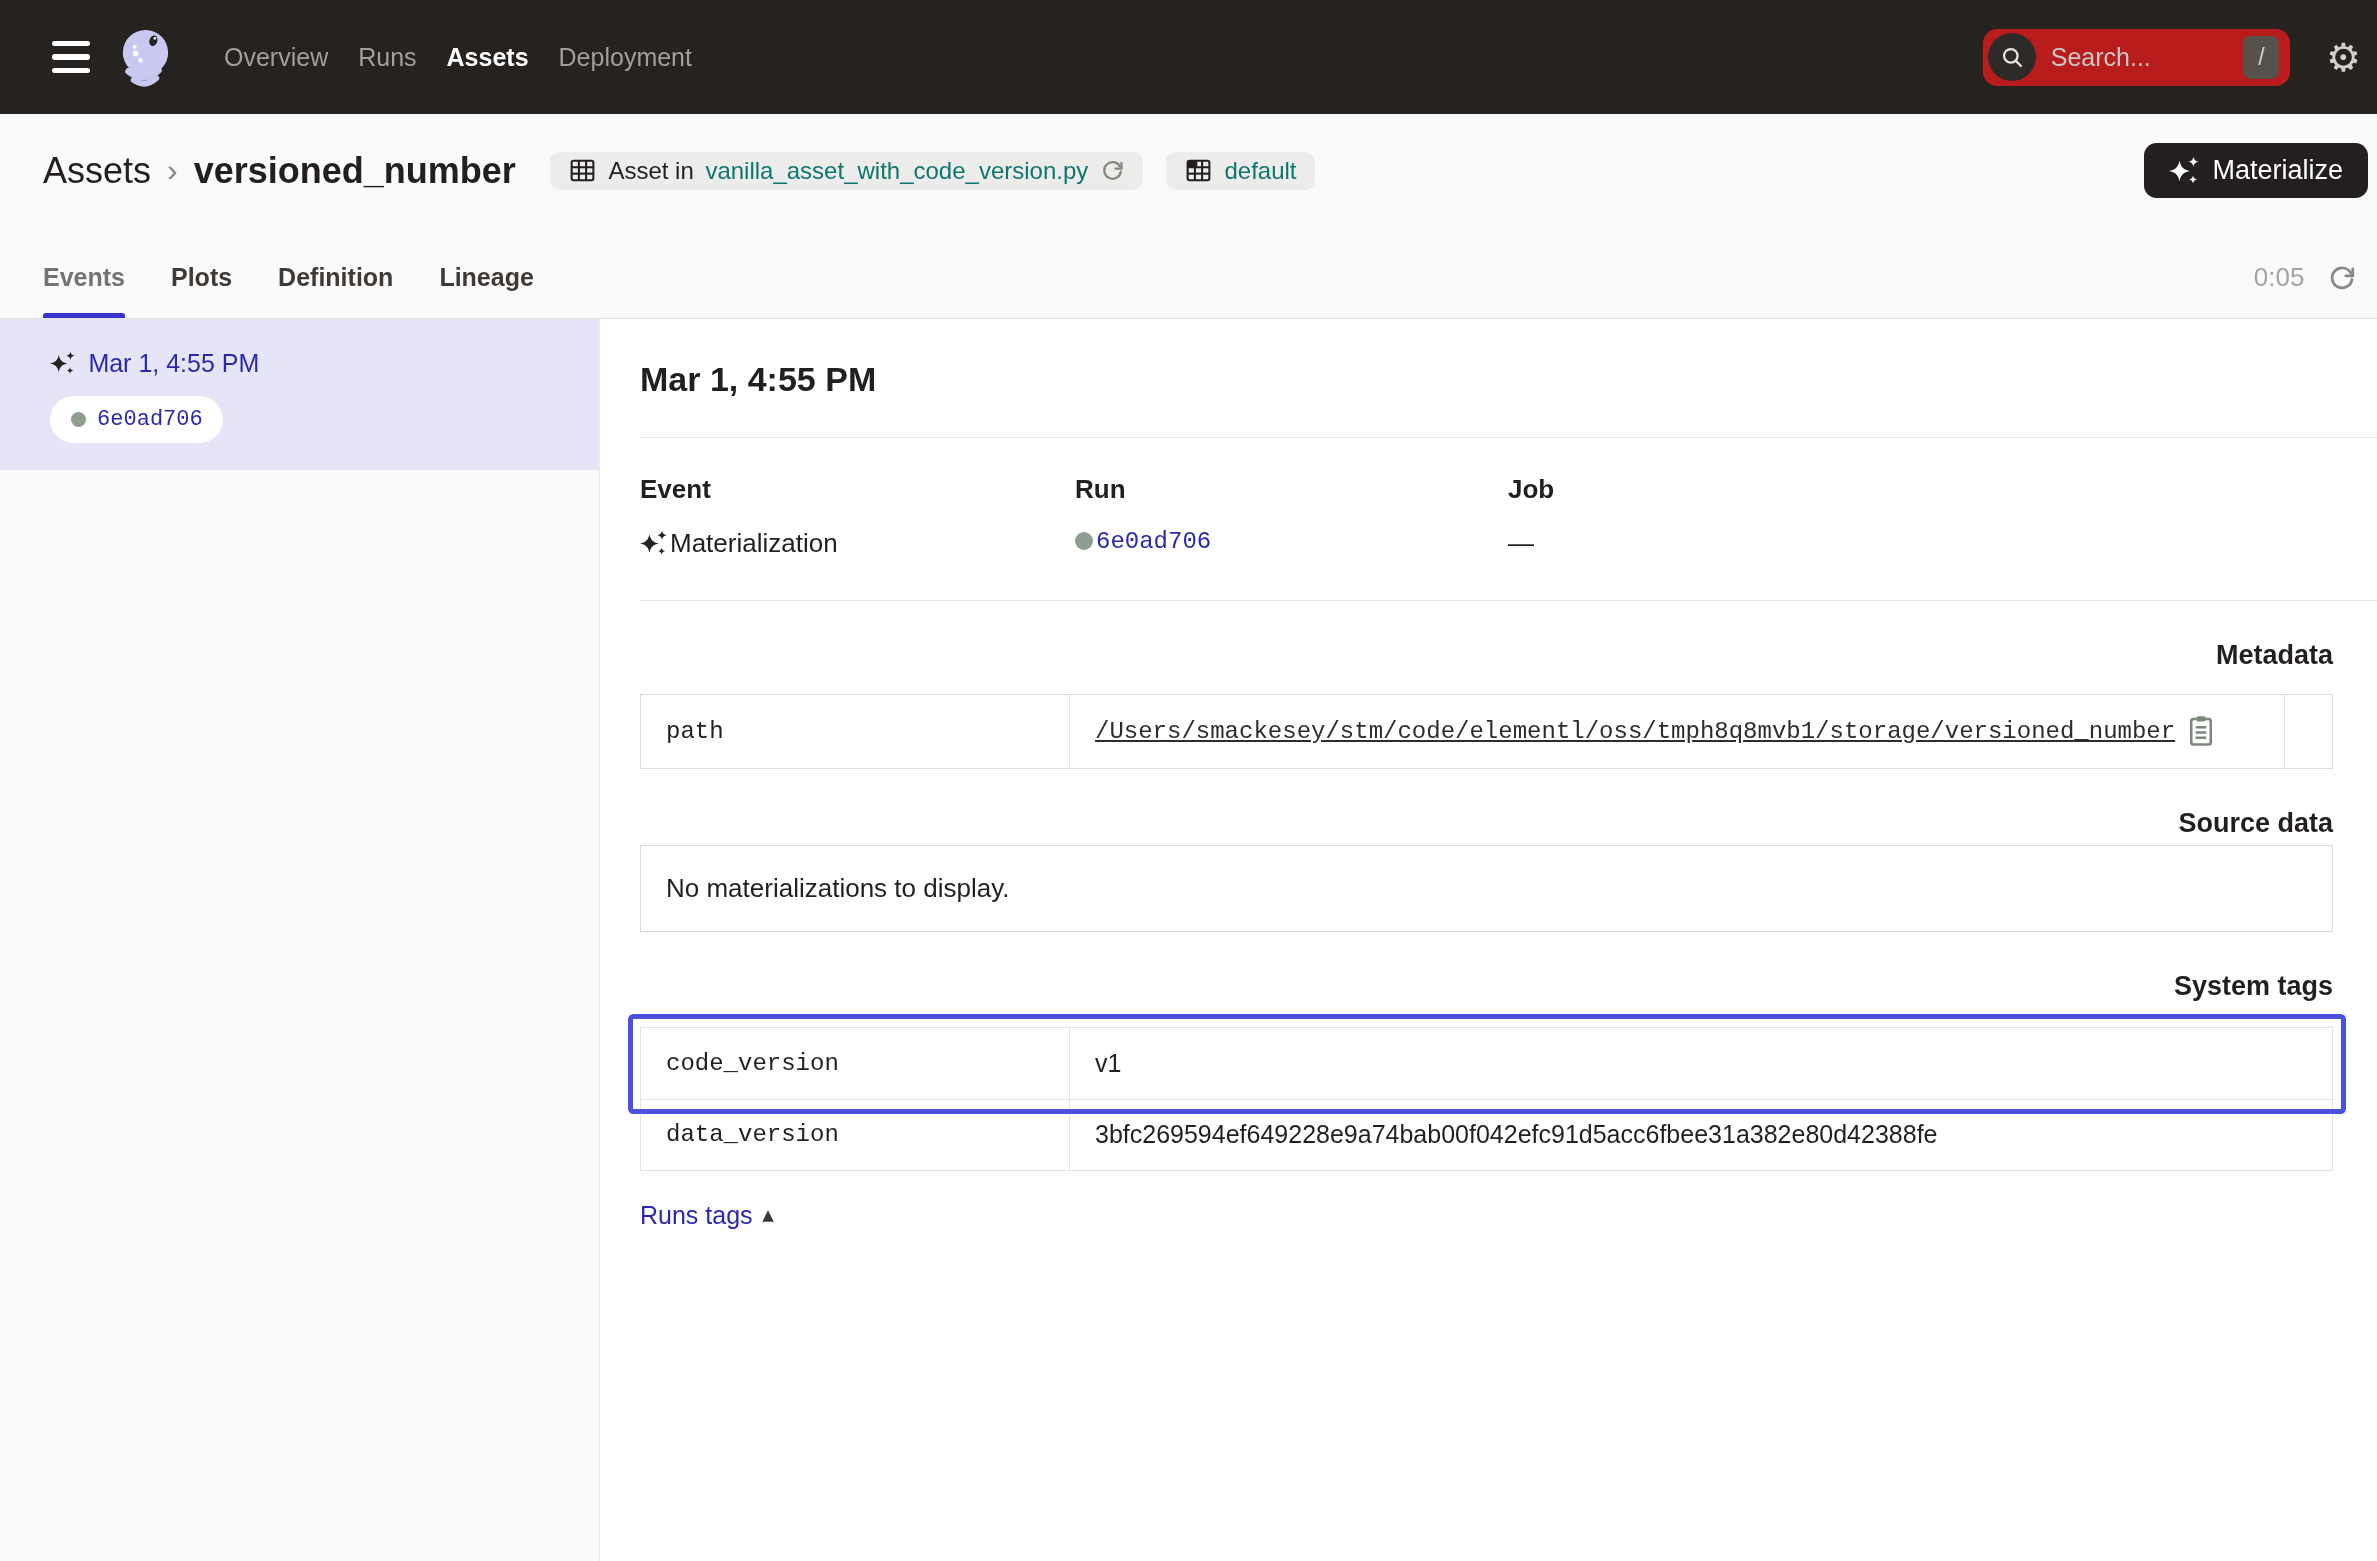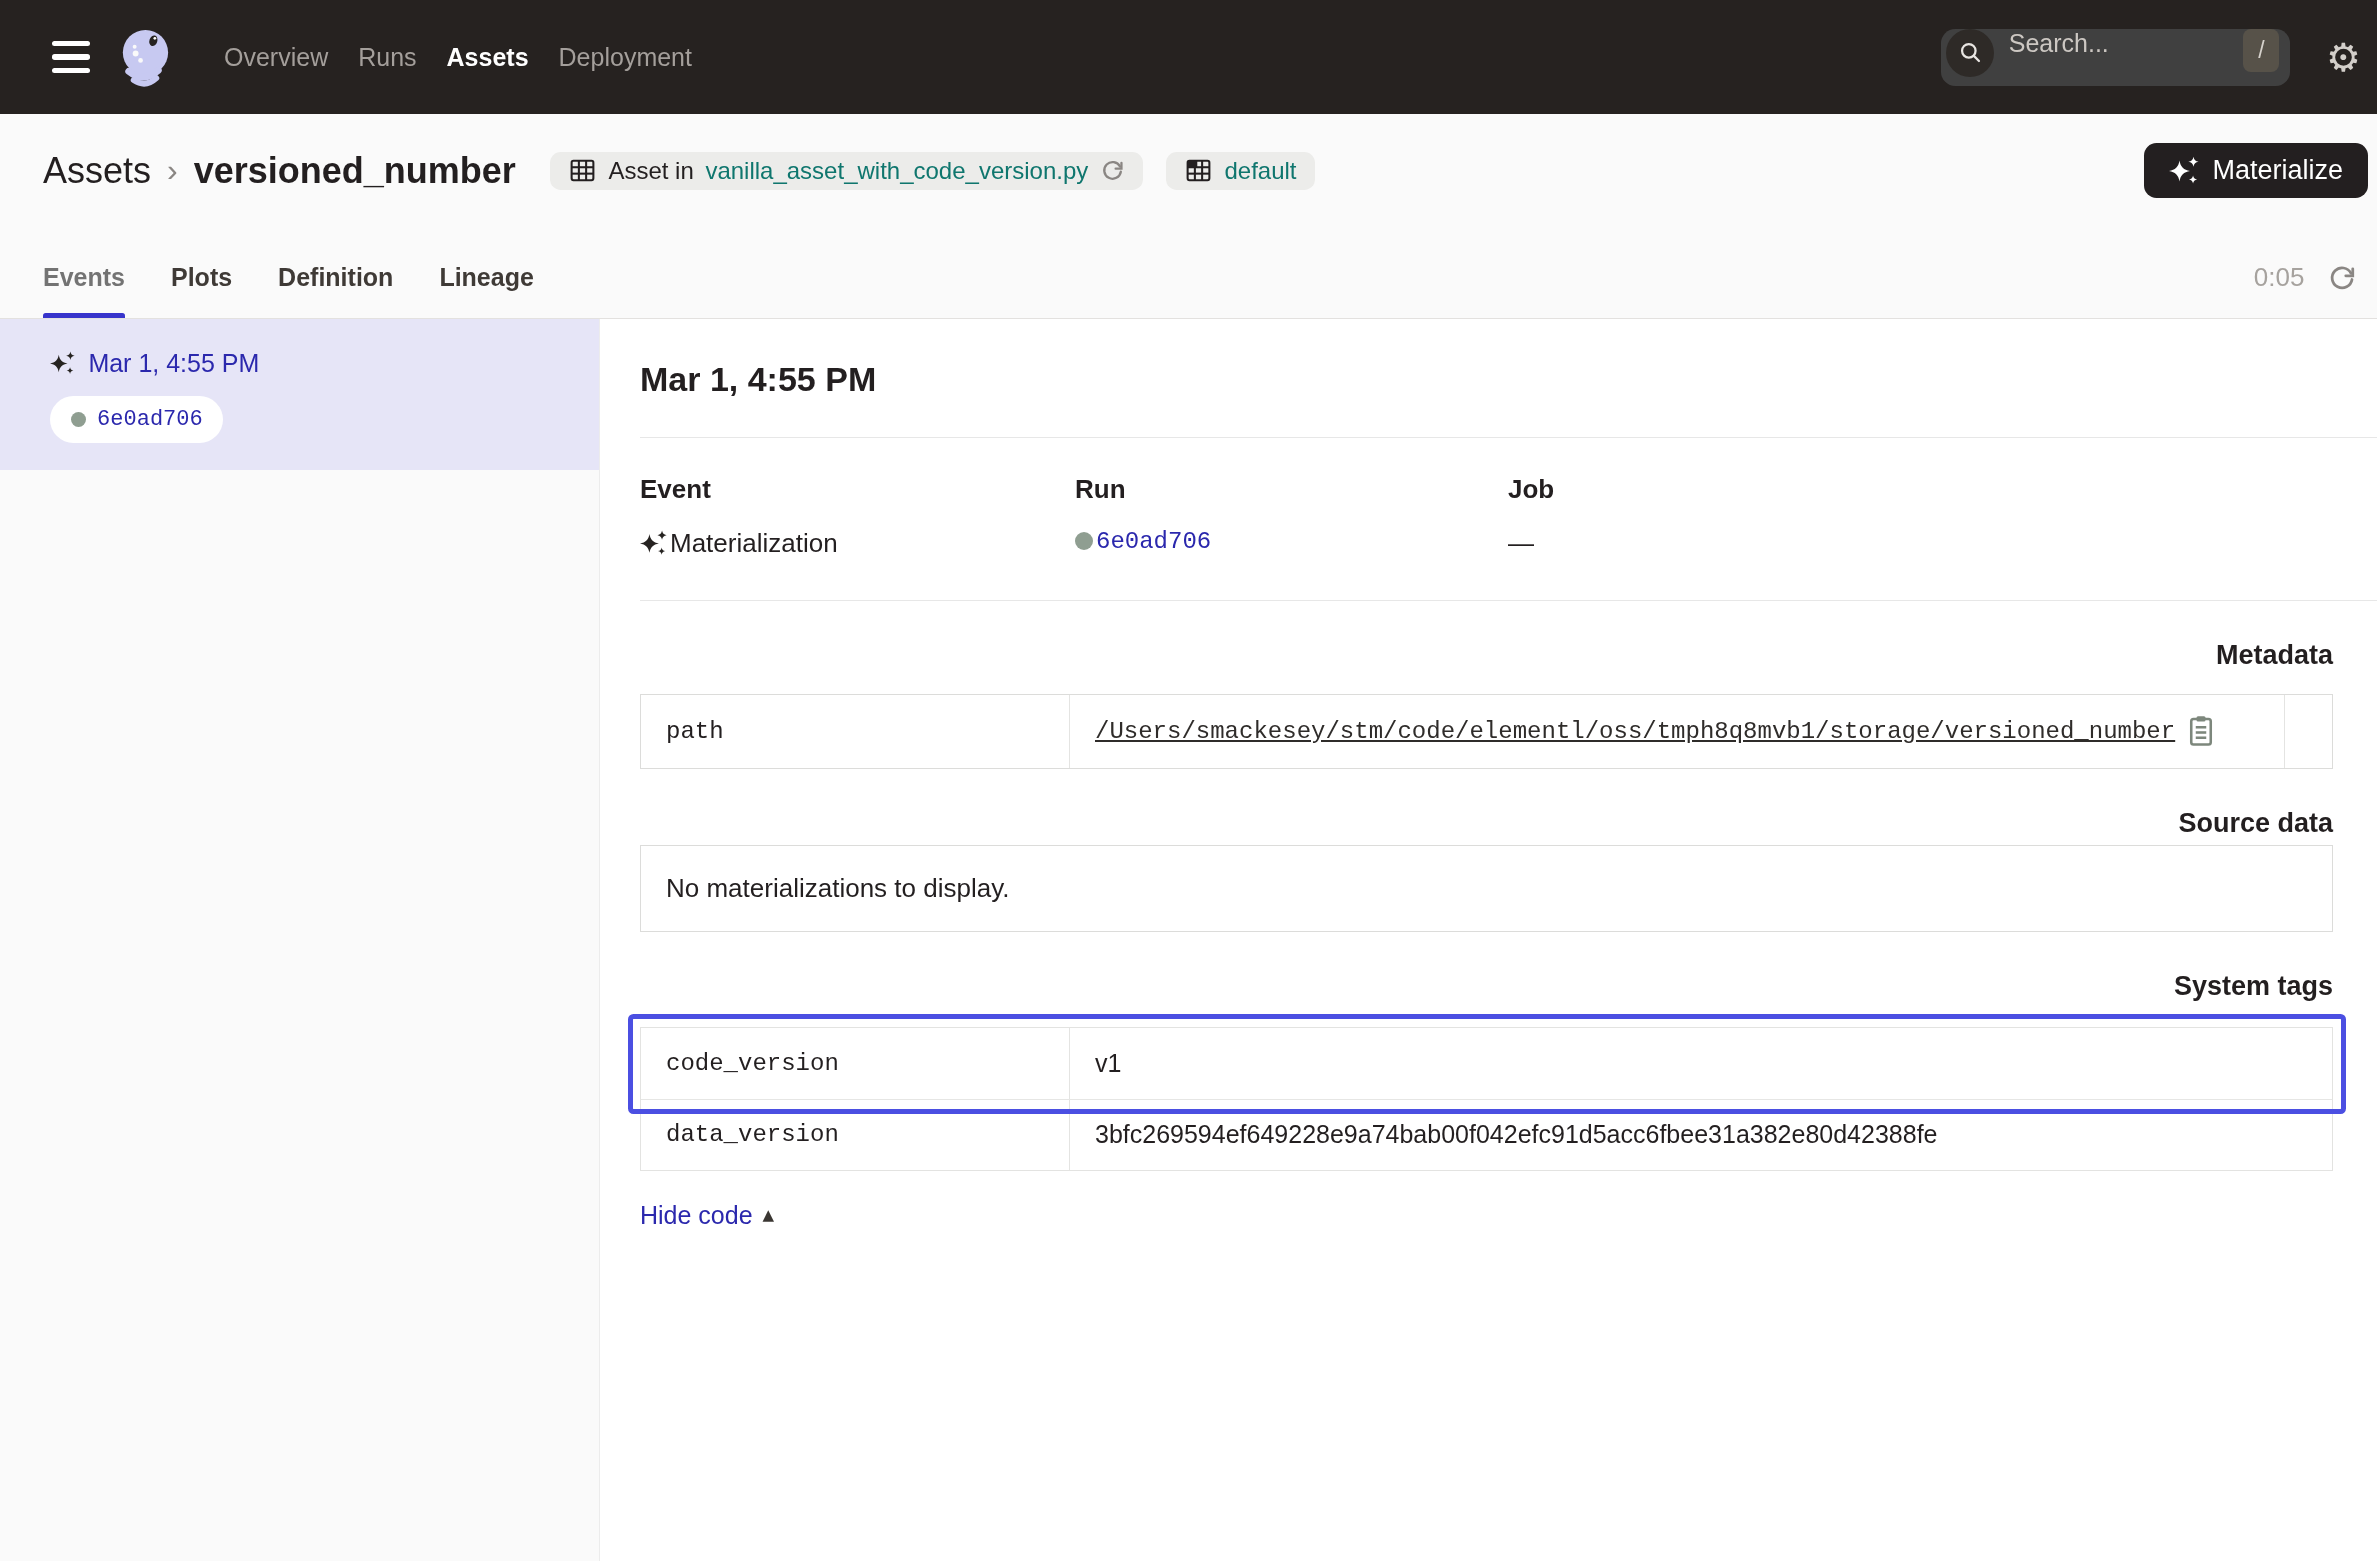--- a/index.html
+++ b/index.html
@@ -17,22 +17,22 @@
     display: flex; align-items: center; padding: 0 16px 0 52px;
   }
   .hamburger { width: 38px; display: flex; flex-direction: column; gap: 8px; cursor: pointer; }
   .hamburger span { display: block; height: 5.4px; border-radius: 2.7px; background: #ffffff; }
   .logo { width: 63px; height: 63px; margin-left: 23px; }
   .navitems { display: flex; gap: 30px; margin-left: 48px; }
   .navitem { font-size: 25px; font-weight: 500; color: #a49f9b; cursor: pointer; }
   .navitem.active { color: #ffffff; font-weight: 700; }
   .nav-spacer { flex: 1; }
   .searchbox {
-    width: 349px; height: 57px; background: #404040; border-radius: 14.3px;
-    display: flex; align-items: flex-start; padding: 0 10.7px 0 5.4px;
+    width: 307px; height: 57px; background: #b91c1c; border-radius: 14.3px;
+    display: flex; align-items: center; padding: 0 10.7px 0 5.4px;
   }
   .search-circle {
     width: 48px; height: 48px; border-radius: 50%; background: #2e2a27;
     display: flex; align-items: center; justify-content: center; color: #e8e5e2;
   }
   .search-circle svg { width: 27px; height: 27px; }
   .searchbox input {
     flex: 1; min-width: 0; background: transparent; border: none; outline: none;
     font-size: 25px; color: #e8e5e2; margin-left: 14.3px;
     font-family: "Liberation Sans", sans-serif;
@@ -339,19 +339,19 @@
           </div>
           <div class="tag-row">
             <div class="cell key-cell">data_version</div>
             <div class="cell tag-val">3bfc269594ef649228e9a74bab00f042efc91d5acc6fbee31a382e80d42388fe</div>
           </div>
         </div>
         <div class="highlight-ring"></div>
       </div>
 
       <div class="hide-tags">
-        <span class="hide-tags-link">Hide code</span>
+        <span class="hide-tags-link">Runs tags</span>
         <span class="hide-caret">▲</span>
       </div>
     </main>
   </div>
 </div>
 
 
 </body></html>

